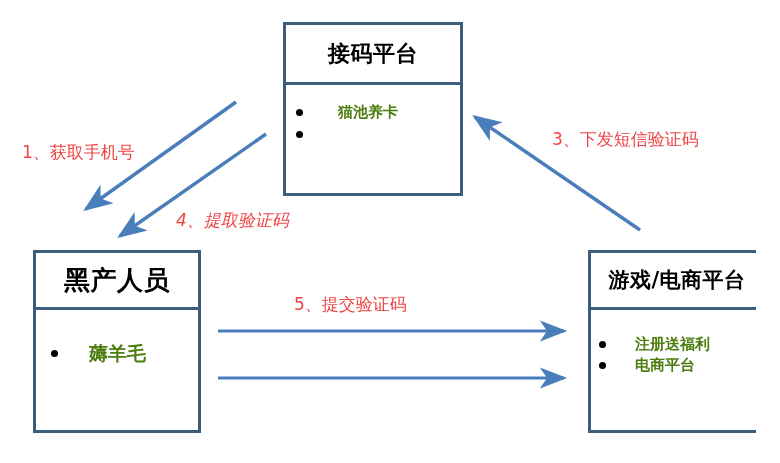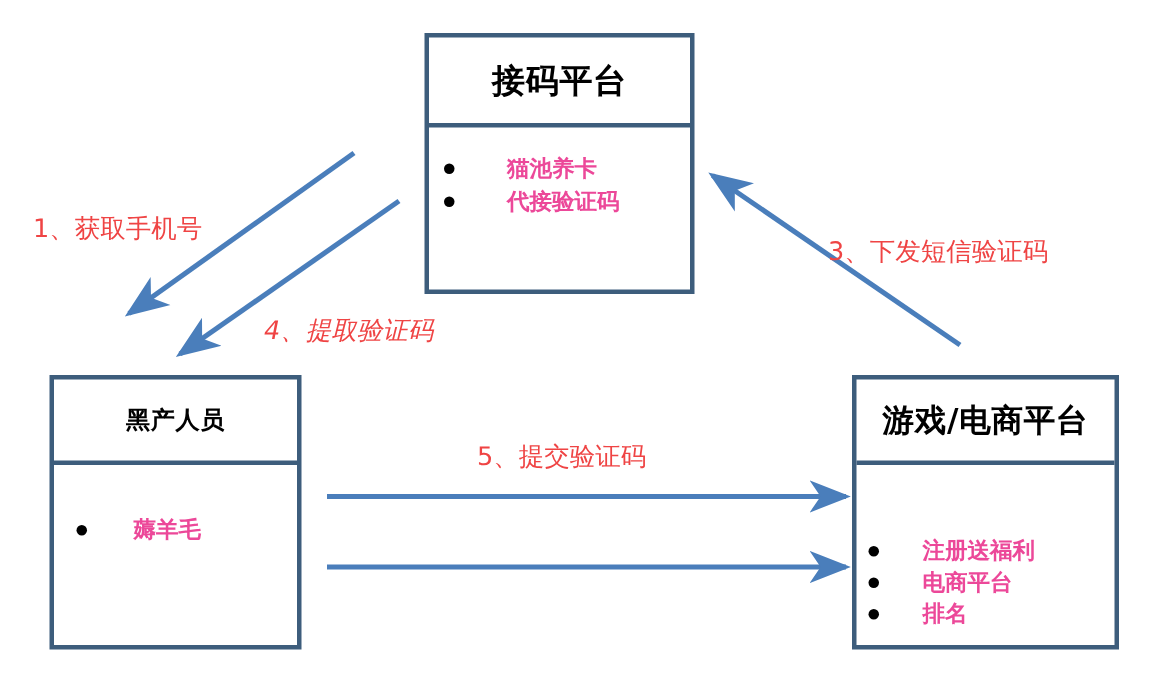--- a/index.html
+++ b/index.html
@@ -41,21 +41,21 @@
     flex: 1 1 auto;
     padding-top: 10px;
   }
   .bullet-list {
     margin: 0;
     padding: 0;
     list-style: none;
   }
   .bullet-list li {
     position: relative;
-    color: #ec4899;
+    color: #4d7c0f;
     font-weight: bold;
     white-space: nowrap;
     line-height: 1.28;
   }
   .bullet-list li .dot {
     position: absolute;
     left: 0;
     top: 50%;
     width: 7px;
     height: 7px;
@@ -68,25 +68,25 @@
   }
 
   
   #box-sms-platform { left: 283px; top: 22px; width: 180px; height: 174px; }
   #box-sms-platform .box-title { height: 60px; font-size: 22px; }
   #box-sms-platform .box-body { padding-left: 0; }
   #box-sms-platform .bullet-list { padding-left: 10px; padding-top: 6px; }
   #box-sms-platform .bullet-list li { padding-left: 42px; font-size: 15px; height: 22px; line-height: 22px; }
 
   #box-blackmarket { left: 33px; top: 250px; width: 168px; height: 183px; }
-  #box-blackmarket .box-title { height: 57px; font-size: 16px; }
+  #box-blackmarket .box-title { height: 57px; font-size: 26px; }
   #box-blackmarket .bullet-list { padding-left: 15px; padding-top: 22px; }
-  #box-blackmarket .bullet-list li { padding-left: 38px; font-size: 15px; height: 22px; line-height: 22px; }
+  #box-blackmarket .bullet-list li { padding-left: 38px; font-size: 19px; height: 22px; line-height: 22px; }
 
-  #box-target-platform { left: 568px; top: 250px; width: 178px; height: 183px; gap: 23px; }
+  #box-target-platform { left: 588px; top: 250px; width: 178px; height: 183px; }
   #box-target-platform .box-title { height: 57px; font-size: 21px; }
   #box-target-platform .bullet-list { padding-left: 8px; padding-top: 14px; }
   #box-target-platform .bullet-list li { padding-left: 36px; font-size: 15px; height: 21px; line-height: 21px; }
 
   
   #arrows {
     position: absolute;
     left: 0; top: 0;
     width: 780px;
     height: 463px;
@@ -96,22 +96,22 @@
   
   .arrow-label {
     position: absolute;
     color: #ef4444;
     font-size: 17px;
     white-space: nowrap;
     font-family: "DejaVu Sans", "Liberation Sans", sans-serif;
   }
   #label-step1 { left: 22px;  top: 141px; }
   #label-step4 { left: 176px; top: 209px; font-style: italic; }
-  #label-step3 { left: 552px; top: 156px; text-align: right; }
-  #label-step5 { left: 318px; top: 293px; }
+  #label-step3 { left: 552px; top: 128px; text-align: right; }
+  #label-step5 { left: 294px; top: 293px; }
   #label-step2 { left: 303px; top: 398px; }
 </style>
 </head>
 <body>
 
 <div id="canvas">
 
   <svg id="arrows" viewBox="0 0 780 463" width="780" height="463" xmlns="http://www.w3.org/2000/svg">
     <defs>
       <marker id="ah" markerWidth="9" markerHeight="7" refX="7.6" refY="3.5" orient="auto" markerUnits="strokeWidth">
@@ -133,21 +133,20 @@
   <div class="box" id="box-sms-platform">
     <div class="box-title">接码平台</div>
     <div class="box-body">
       <ul class="bullet-list">
         <li>
           <span class="dot"></span>
           <span class="btxt">猫池养卡</span>
         </li>
         <li>
           <span class="dot"></span>
-          <span class="btxt">代接验证码</span>
         </li>
       </ul>
     </div>
   </div>
 
   <div class="box" id="box-blackmarket">
     <div class="box-title">黑产人员</div>
     <div class="box-body">
       <ul class="bullet-list">
         <li>
@@ -163,24 +162,20 @@
     <div class="box-body">
       <ul class="bullet-list">
         <li>
           <span class="dot"></span>
           <span class="btxt">注册送福利</span>
         </li>
         <li>
           <span class="dot"></span>
           <span class="btxt">电商平台</span>
         </li>
-        <li>
-          <span class="dot"></span>
-          <span class="btxt">排名</span>
-        </li>
       </ul>
     </div>
   </div>
 
   <div class="arrow-label" id="label-step1">1、获取手机号</div>
   <div class="arrow-label" id="label-step4">4、提取验证码</div>
   <div class="arrow-label" id="label-step3">3、下发短信验证码</div>
   <div class="arrow-label" id="label-step5">5、提交验证码</div>
 
 </div>

